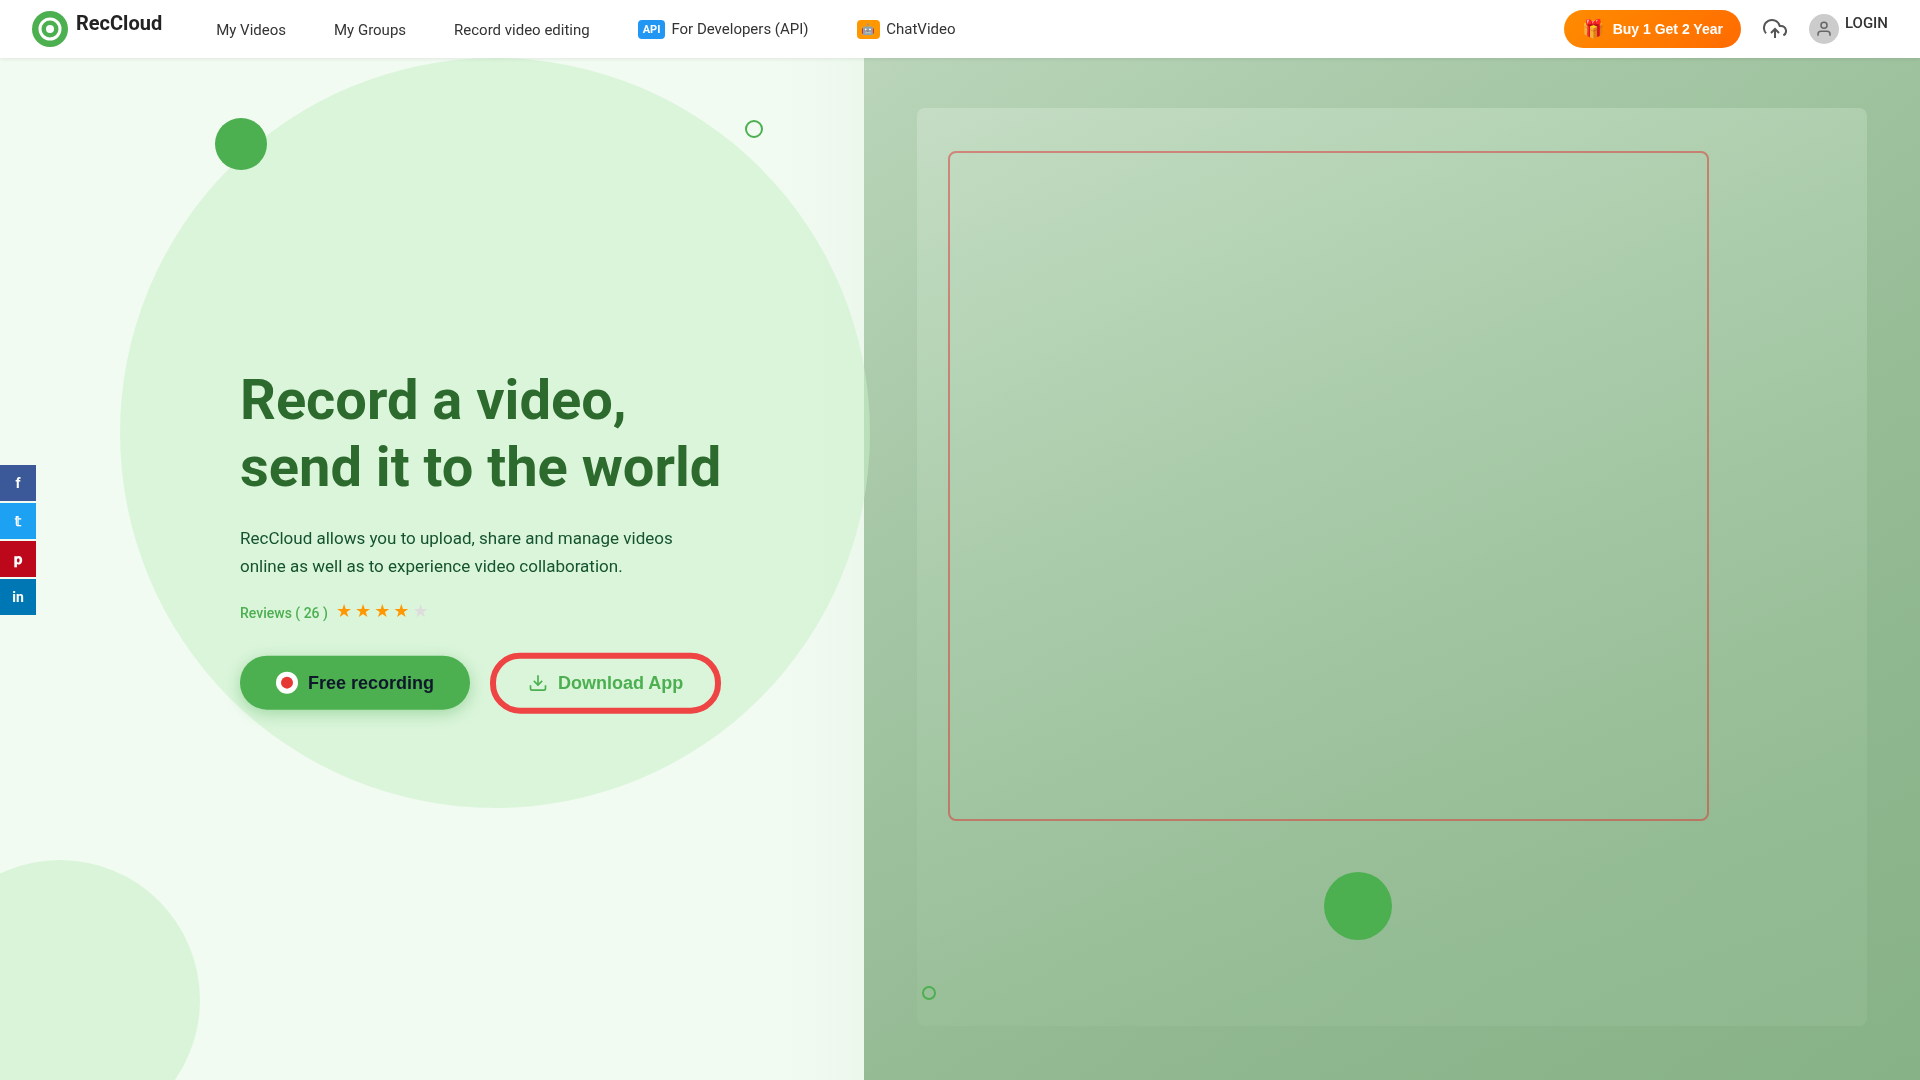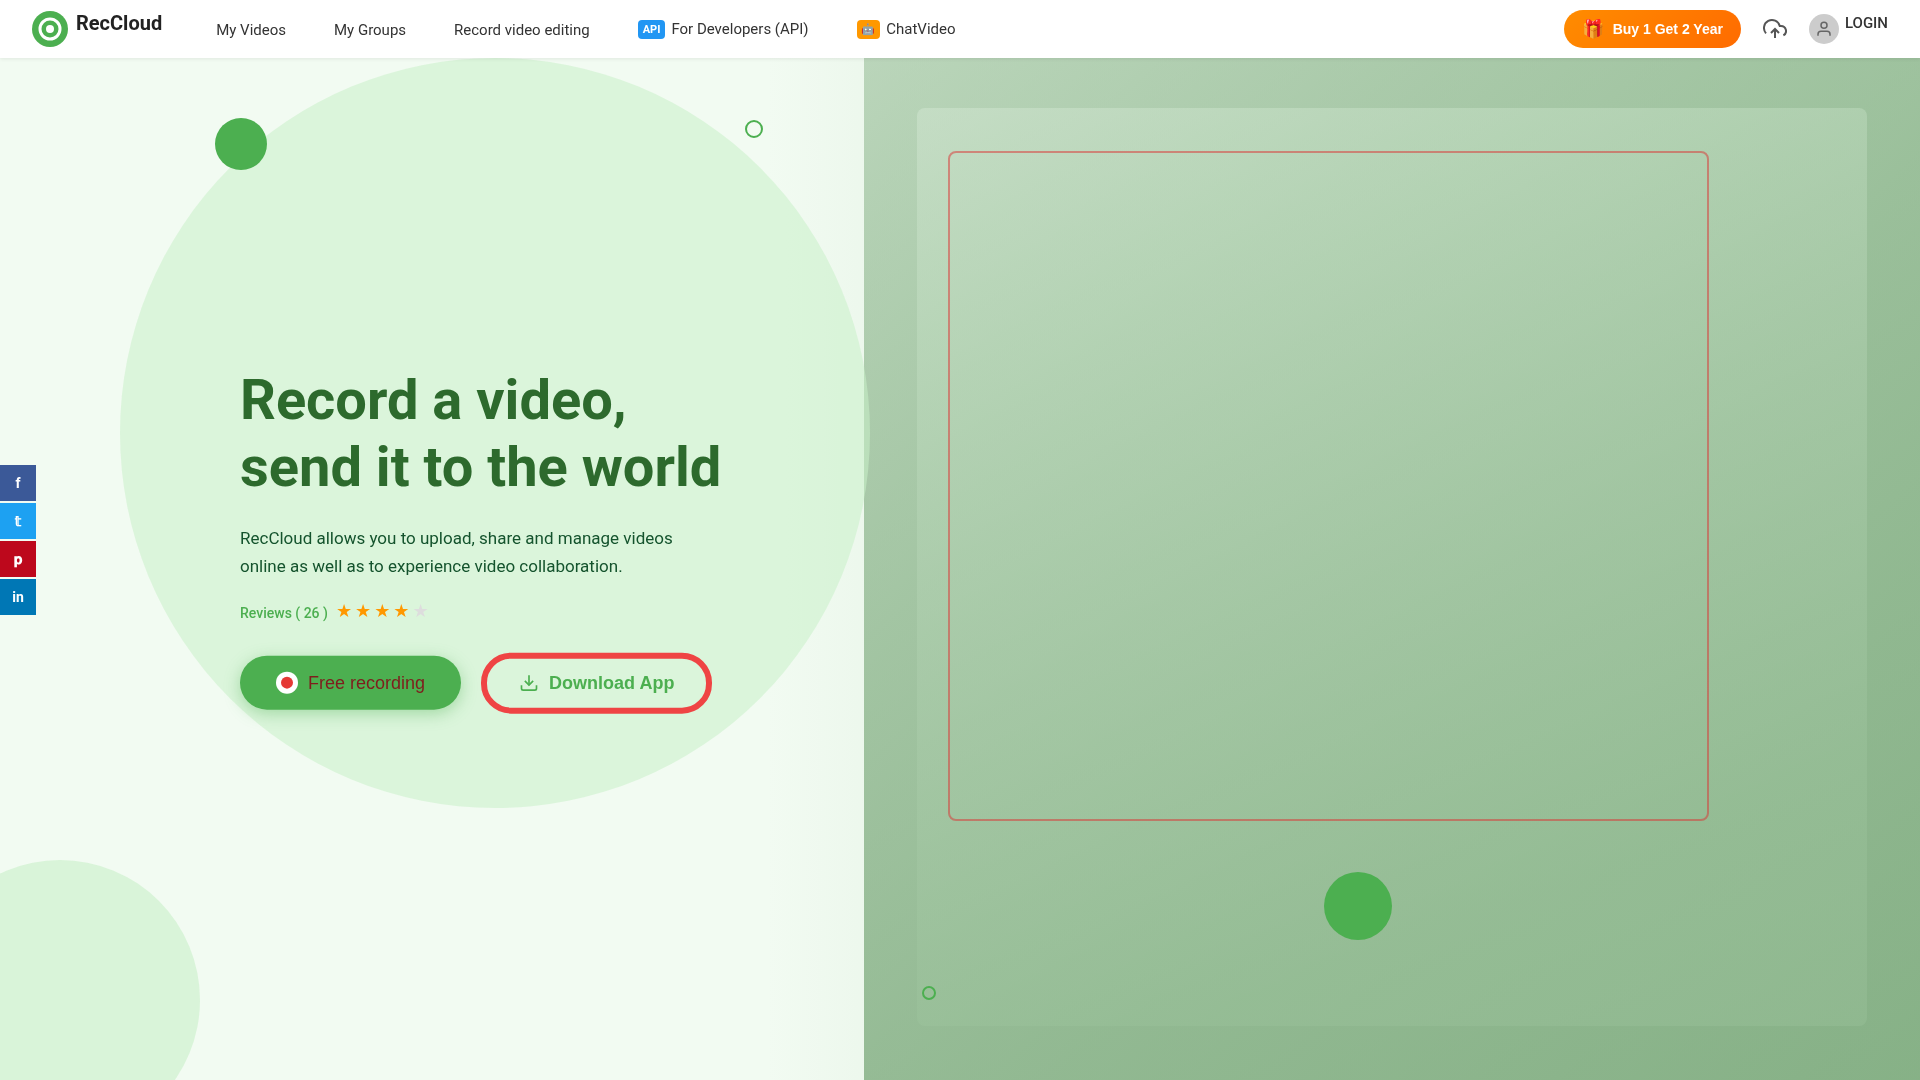--- a/index.html
+++ b/index.html
@@ -277,26 +277,26 @@
     .cta-row {
       display: flex;
       align-items: center;
       gap: 20px;
     }
     .btn-record {
       display: flex;
       align-items: center;
       gap: 10px;
       background: #4CAF50;
-      color: #7f1d1d;
+      color: #0f172a;
       border: none;
       border-radius: 30px;
       padding: 16px 36px;
       font-size: 18px;
-      font-weight: 400;
+      font-weight: 700;
       cursor: pointer;
       box-shadow: 0 4px 16px rgba(76,175,80,0.4);
     }
     .btn-record-icon {
       width: 22px;
       height: 22px;
       background: #fff;
       border-radius: 50%;
       display: flex;
       align-items: center;

